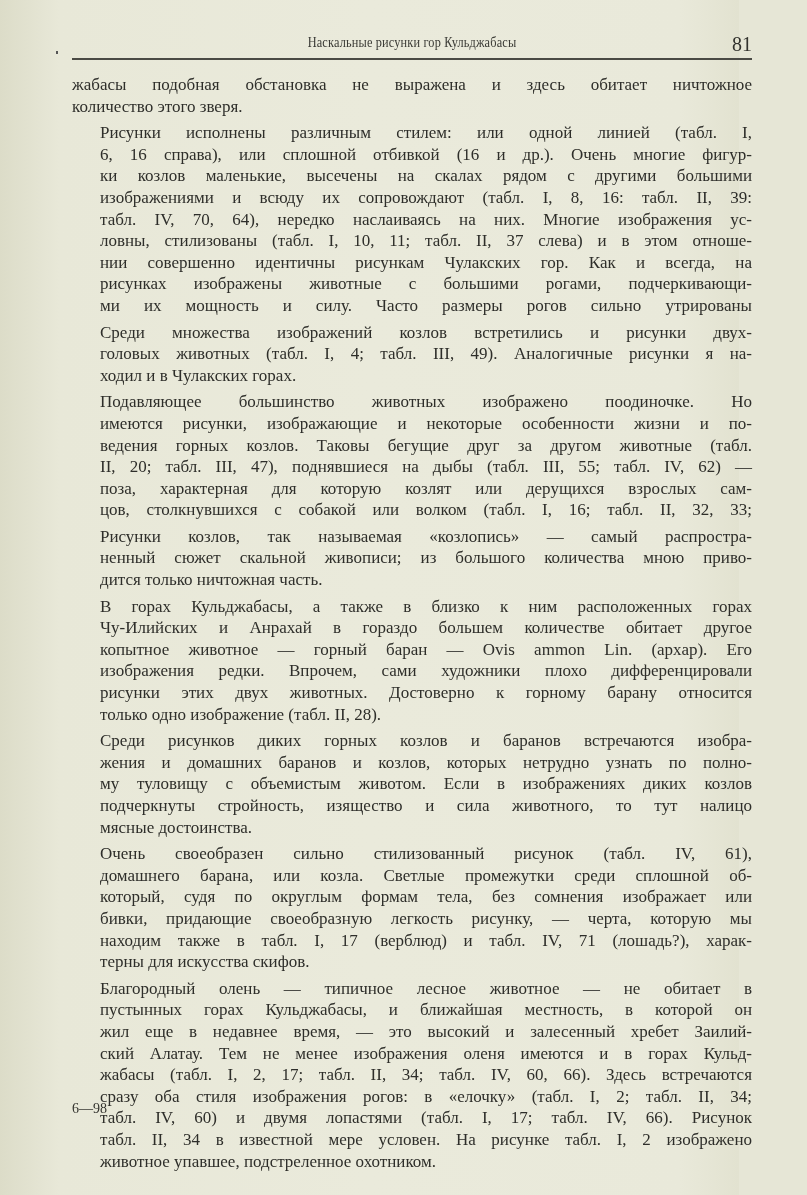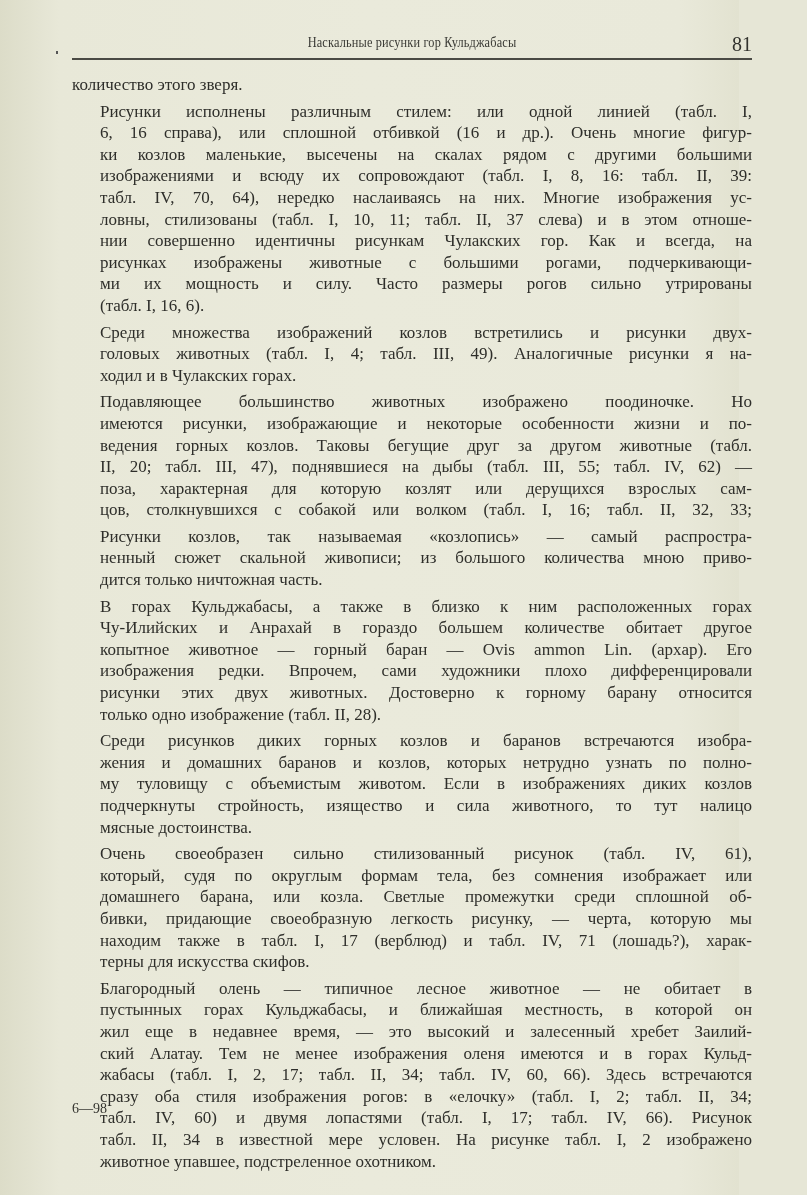--- a/index.html
+++ b/index.html
@@ -51,33 +51,33 @@
   <span class="stray-mark"></span>
 
   <div class="header">
     <div class="running-title">Наскальные рисунки гор Кульджабасы</div>
     <div class="page-number">81</div>
   </div>
   <div class="header-rule"></div>
 
   <div class="body-text" id="body-text">
       <p>
+        <span class="line" style="display: block; white-space: nowrap;">жабасы подобная обстановка не выражена и здесь обитает ничтожное</span>
         <span class="line last" style="display: block; white-space: nowrap;">количество этого зверя.</span>
       </p>
       <p class="indent">
         <span class="line" style="display: block; white-space: nowrap;">Рисунки исполнены различным стилем: или одной линией (табл. I,</span>
         <span class="line" style="display: block; white-space: nowrap;">6, 16 справа), или сплошной отбивкой (16 и др.). Очень многие фигур-</span>
         <span class="line" style="display: block; white-space: nowrap;">ки козлов маленькие, высечены на скалах рядом с другими большими</span>
         <span class="line" style="display: block; white-space: nowrap;">изображениями и всюду их сопровождают (табл. I, 8, 16: табл. II, 39:</span>
         <span class="line" style="display: block; white-space: nowrap;">табл. IV, 70, 64), нередко наслаиваясь на них. Многие изображения ус-</span>
         <span class="line" style="display: block; white-space: nowrap;">ловны, стилизованы (табл. I, 10, 11; табл. II, 37 слева) и в этом отноше-</span>
         <span class="line" style="display: block; white-space: nowrap;">нии совершенно идентичны рисункам Чулакских гор.  Как и всегда, на</span>
         <span class="line" style="display: block; white-space: nowrap;">рисунках изображены животные с большими рогами, подчеркивающи-</span>
         <span class="line" style="display: block; white-space: nowrap;">ми их мощность и силу.  Часто  размеры  рогов  сильно  утрированы</span>
-        <span class="line last" style="display: block; white-space: nowrap;">(табл. I, 16, 6).</span>
       </p>
       <p class="indent">
         <span class="line" style="display: block; white-space: nowrap;">Среди множества изображений козлов встретились и рисунки двух-</span>
         <span class="line" style="display: block; white-space: nowrap;">головых животных (табл. I, 4; табл. III, 49). Аналогичные рисунки я на-</span>
         <span class="line last" style="display: block; white-space: nowrap;">ходил  и  в  Чулакских  горах.</span>
       </p>
       <p class="indent">
         <span class="line" style="display: block; white-space: nowrap;">Подавляющее большинство животных изображено поодиночке. Но</span>
         <span class="line" style="display: block; white-space: nowrap;">имеются рисунки, изображающие и некоторые особенности жизни и по-</span>
         <span class="line" style="display: block; white-space: nowrap;">ведения горных козлов. Таковы бегущие друг за другом животные (табл.</span>
@@ -100,22 +100,22 @@
       </p>
       <p class="indent">
         <span class="line" style="display: block; white-space: nowrap;">Среди рисунков диких горных козлов и баранов встречаются изобра-</span>
         <span class="line" style="display: block; white-space: nowrap;">жения и домашних баранов и козлов, которых нетрудно узнать по полно-</span>
         <span class="line" style="display: block; white-space: nowrap;">му туловищу с объемистым животом. Если в изображениях диких козлов</span>
         <span class="line" style="display: block; white-space: nowrap;">подчеркнуты стройность,  изящество и сила животного, то тут налицо</span>
         <span class="line last" style="display: block; white-space: nowrap;">мясные  достоинства.</span>
       </p>
       <p class="indent">
         <span class="line" style="display: block; white-space: nowrap;">Очень своеобразен сильно стилизованный  рисунок (табл. IV, 61),</span>
+        <span class="line" style="display: block; white-space: nowrap;">домашнего барана, или козла. Светлые промежутки среди сплошной об-</span>
         <span class="line" style="display: block; white-space: nowrap;">который, судя по округлым формам тела, без сомнения изображает или</span>
-        <span class="line" style="display: block; white-space: nowrap;">домашнего барана, или козла. Светлые промежутки среди сплошной об-</span>
         <span class="line" style="display: block; white-space: nowrap;">бивки, придающие своеобразную легкость рисунку, — черта, которую мы</span>
         <span class="line" style="display: block; white-space: nowrap;">находим также в табл. I, 17 (верблюд)  и табл. IV, 71 (лошадь?), харак-</span>
         <span class="line last" style="display: block; white-space: nowrap;">терны  для  искусства  скифов.</span>
       </p>
       <p class="indent">
         <span class="line" style="display: block; white-space: nowrap;">Благородный  олень — типичное  лесное  животное — не  обитает  в</span>
         <span class="line" style="display: block; white-space: nowrap;">пустынных  горах Кульджабасы, и ближайшая местность, в которой он</span>
         <span class="line" style="display: block; white-space: nowrap;">жил еще в недавнее время, — это высокий и залесенный хребет Заилий-</span>
         <span class="line" style="display: block; white-space: nowrap;">ский Алатау. Тем не менее изображения оленя имеются и в горах Кульд-</span>
         <span class="line" style="display: block; white-space: nowrap;">жабасы (табл. I, 2, 17; табл. II, 34; табл. IV, 60, 66). Здесь встречаются</span>

